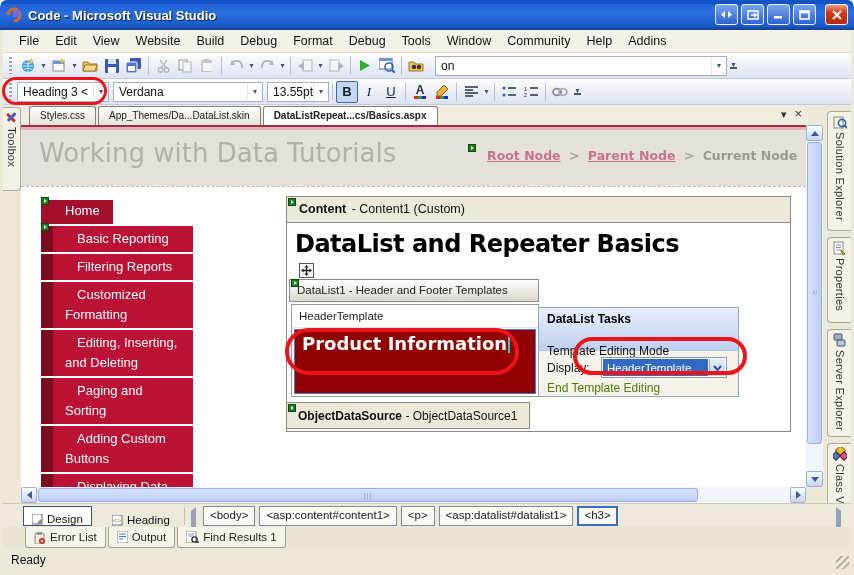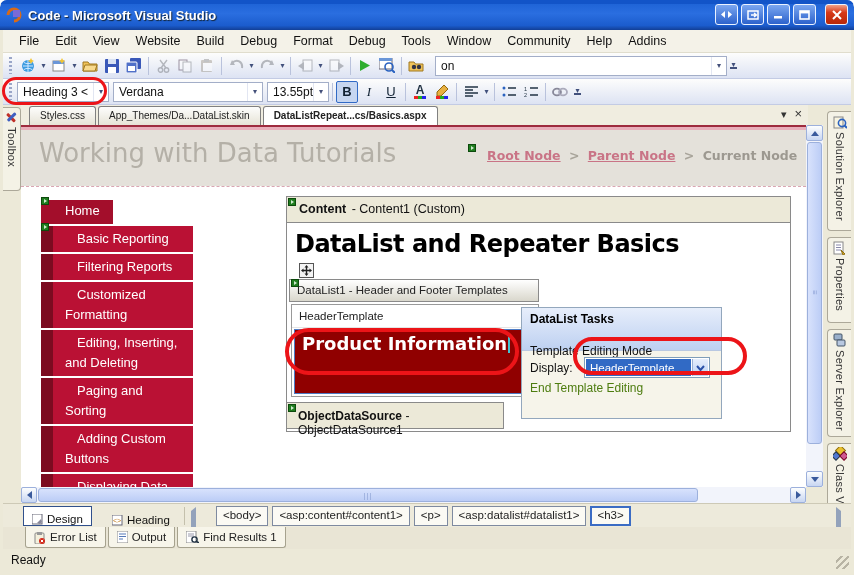--- a/index.html
+++ b/index.html
@@ -63,23 +63,23 @@
 .region{position:absolute;left:265px;top:71px;width:505px;height:236px;border:1px solid #8a8a8a;background:#fff}
 .region-head{height:26px;background:#ece9d8;border-bottom:1px solid #8a8a8a;font-size:12.5px;padding:5px 0 0 12px;color:#111}
 .region-head b{margin-right:2px}
 .region-h3{position:absolute;left:8px;top:33px;font-size:24px;font-weight:bold;color:#000;font-family:"DejaVu Sans",sans-serif;letter-spacing:-.5px}
 .handle{position:absolute;left:12px;top:66px;width:15px;height:15px;border:1px solid #555;background:#f4f4f4;display:flex;align-items:center;justify-content:center}
 .dlbar{position:absolute;left:2px;top:82px;width:250px;height:23px;border:1px solid #8a8a8a;background:linear-gradient(#ffffff,#d9d7cc);font-size:11.5px;padding:4px 0 0 7px;color:#222}
 .tplbox{position:absolute;left:4px;top:107px;width:248px;height:93px;border:1px solid #999;background:#fff}
 .tpl-label{height:23px;font-size:11.5px;padding:5px 0 0 7px;color:#222;border-bottom:1px solid #e4e4e4}
 .tpl-edit{position:absolute;left:2px;top:24px;right:2px;bottom:2px;background:#900000;border:1px solid #4e7bc4;color:#fff;font-weight:bold;font-size:18px;padding:3px 0 0 7px;font-family:"DejaVu Sans",sans-serif;white-space:nowrap}
 .caret{display:inline-block;width:2px;height:18px;background:#43c3d3;vertical-align:-3px;margin-left:1px}
-.odsbar{position:absolute;left:-1px;top:205px;width:218px;height:27px;border:1px solid #8a8a8a;background:#ece9d8;font-size:12px;padding:6px 4px 0 11px;color:#111}
-
-.tasks{position:absolute;left:500px;top:182px;width:201px;height:112px;border:1px solid #93a7bd;background:#f6f4ea;font-size:12px;z-index:6}
+.odsbar{position:absolute;left:-1px;top:205px;width:244px;height:27px;border:1px solid #8a8a8a;background:#ece9d8;font-size:12px;padding:6px 4px 0 11px;color:#111}
+
+.tasks{position:absolute;left:517px;top:182px;width:201px;height:90px;border:1px solid #93a7bd;background:#f6f4ea;font-size:12px;z-index:6}
 .tasks-head{height:43px;background:linear-gradient(#e7eefb,#bdd0f1);border-bottom:1px solid #b9c8e2;padding:4px 8px}
 .tasks-title{font-weight:bold;color:#000}
 .tasks-mode{color:#111;margin-top:18px}
 .display-label{position:absolute;left:8px;top:53px;color:#111}
 .tcombo{position:absolute;left:62px;top:49px;width:126px;height:21px;border:1px solid #7f9db9;background:#fff}
 .tcombo-sel{position:absolute;left:1px;top:1px;bottom:1px;width:105px;background:#316ac5;color:#fff;font-size:11.5px;padding:3px 0 0 4px;white-space:nowrap;overflow:hidden}
 .tcombo-btn{position:absolute;right:1px;top:1px;bottom:1px;width:16px;background:linear-gradient(#e6eefc,#bcd2f4);border-left:1px solid #9ab0d4;display:flex;align-items:center;justify-content:center}
 .end-link{position:absolute;left:8px;top:73px;color:#4d7c0f;cursor:pointer}
 
 .ellipse{position:absolute;border:4px solid #ec1418;border-radius:26px;z-index:50;pointer-events:none}
@@ -99,21 +99,21 @@
 .vthumb{position:absolute;left:1px;top:17px;width:15px;height:302px;background:linear-gradient(90deg,#d8e2fc,#bccdf6);border:1px solid #9cb0dc;border-radius:3px}
 .hthumb{position:absolute;left:17px;top:1px;width:660px;height:14px;background:linear-gradient(#d8e2fc,#bccdf6);border:1px solid #9cb0dc;border-radius:3px}
 .gripdots{position:absolute;left:50%;top:50%;transform:translate(-50%,-50%);color:#8fa4d6;font-size:8px;letter-spacing:1px}
 
 .tagrow{position:absolute;left:3px;top:503px;width:848px;height:24px;background:#edeadb;border-top:1px solid #cdc9b6}
 .dstab{position:absolute;top:2px;height:20px;display:flex;align-items:flex-end;gap:4px;font-size:11.5px;color:#111;padding:0 8px}
 .design-tab{left:20px;border:1px solid #30508c;background:#fff}
 .source-tab{left:101px}
 .tagsep{position:absolute;left:181px;top:3px;width:1px;height:18px;background:#c4c0ac}
 .navarrow{position:absolute;top:7px;opacity:.5}
-.tags{position:absolute;left:213px;top:2px;display:flex;gap:4px}
+.tags{position:absolute;left:200px;top:2px;display:flex;gap:4px}
 .tag{border:1px solid #7e8aa0;background:#fbfaf4;padding:2px 6px;font-size:11.5px;height:20px;color:#222;white-space:nowrap}
 .tag.active{border:2px solid #3b6cc4;padding:1px 5px}
 
 .panelrow{position:absolute;left:3px;top:527px;width:848px;height:22px;background:#e9e5d5;display:flex;align-items:flex-start;padding-left:22px;gap:2px}
 .ptab{display:flex;gap:4px;align-items:center;border:1px solid #a6a28e;border-top:none;border-radius:0 0 3px 3px;background:#f7f5ea;padding:2px 8px;font-size:11.5px;height:21px;color:#222}
 
 .statusbar{position:absolute;left:3px;top:549px;width:848px;height:22px;background:#ece9d8;font-size:12px;color:#111;padding:4px 0 0 8px}
 .sgrip{position:absolute;right:2px;bottom:2px;width:13px;height:13px;background:repeating-linear-gradient(135deg,transparent 0 3px,#b8b4a4 3px 5px)}
 
 .rightstrip{position:absolute;left:823px;top:105px;width:29px;height:445px;background:#ece9d8}

